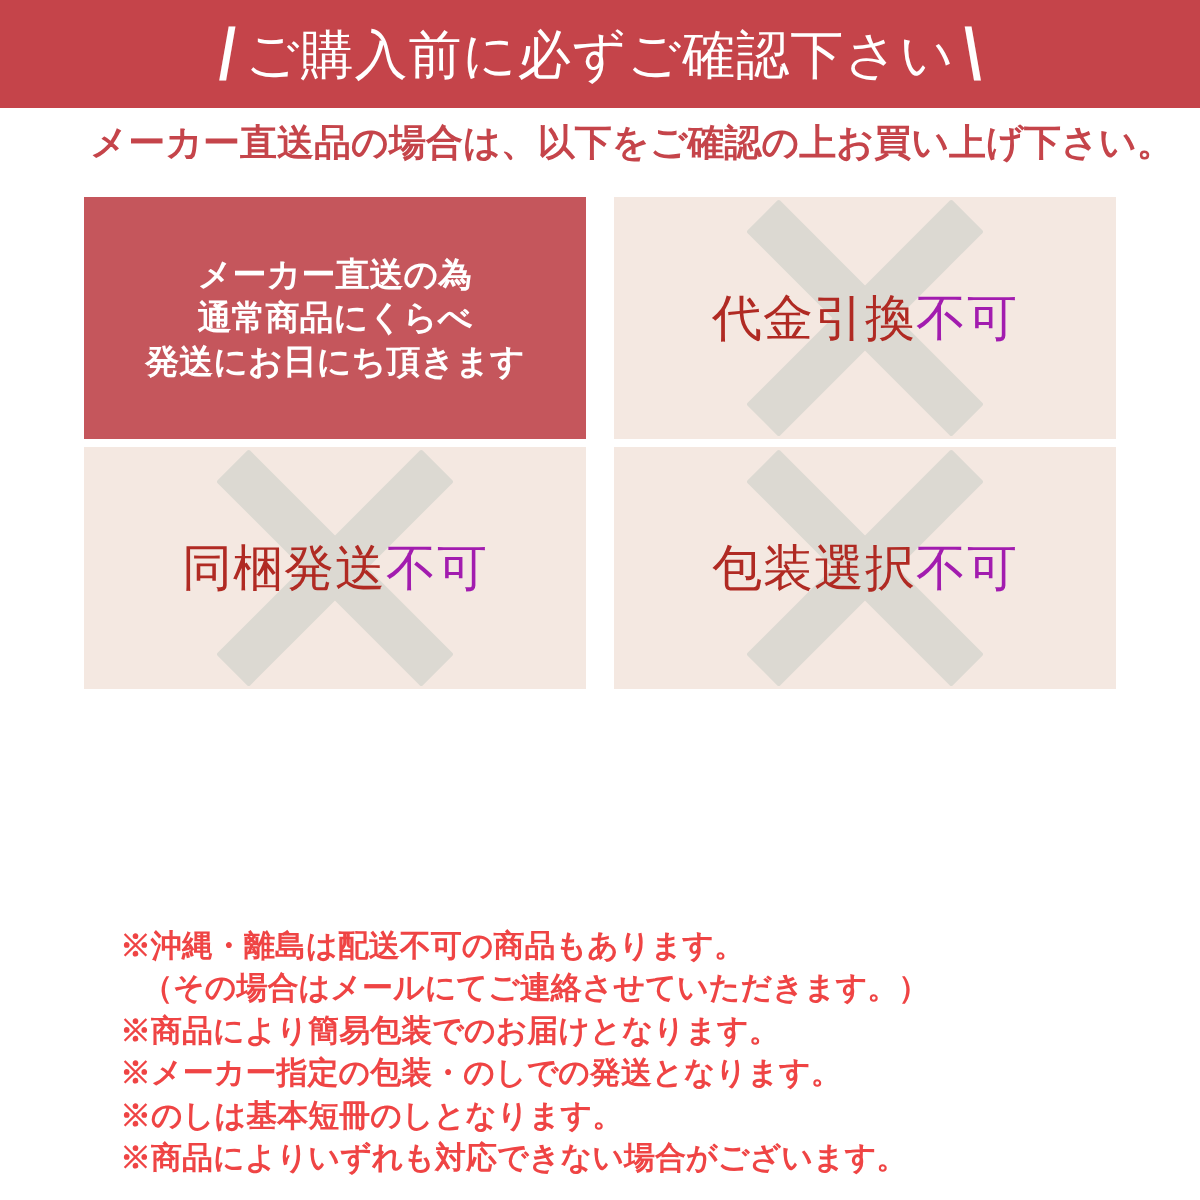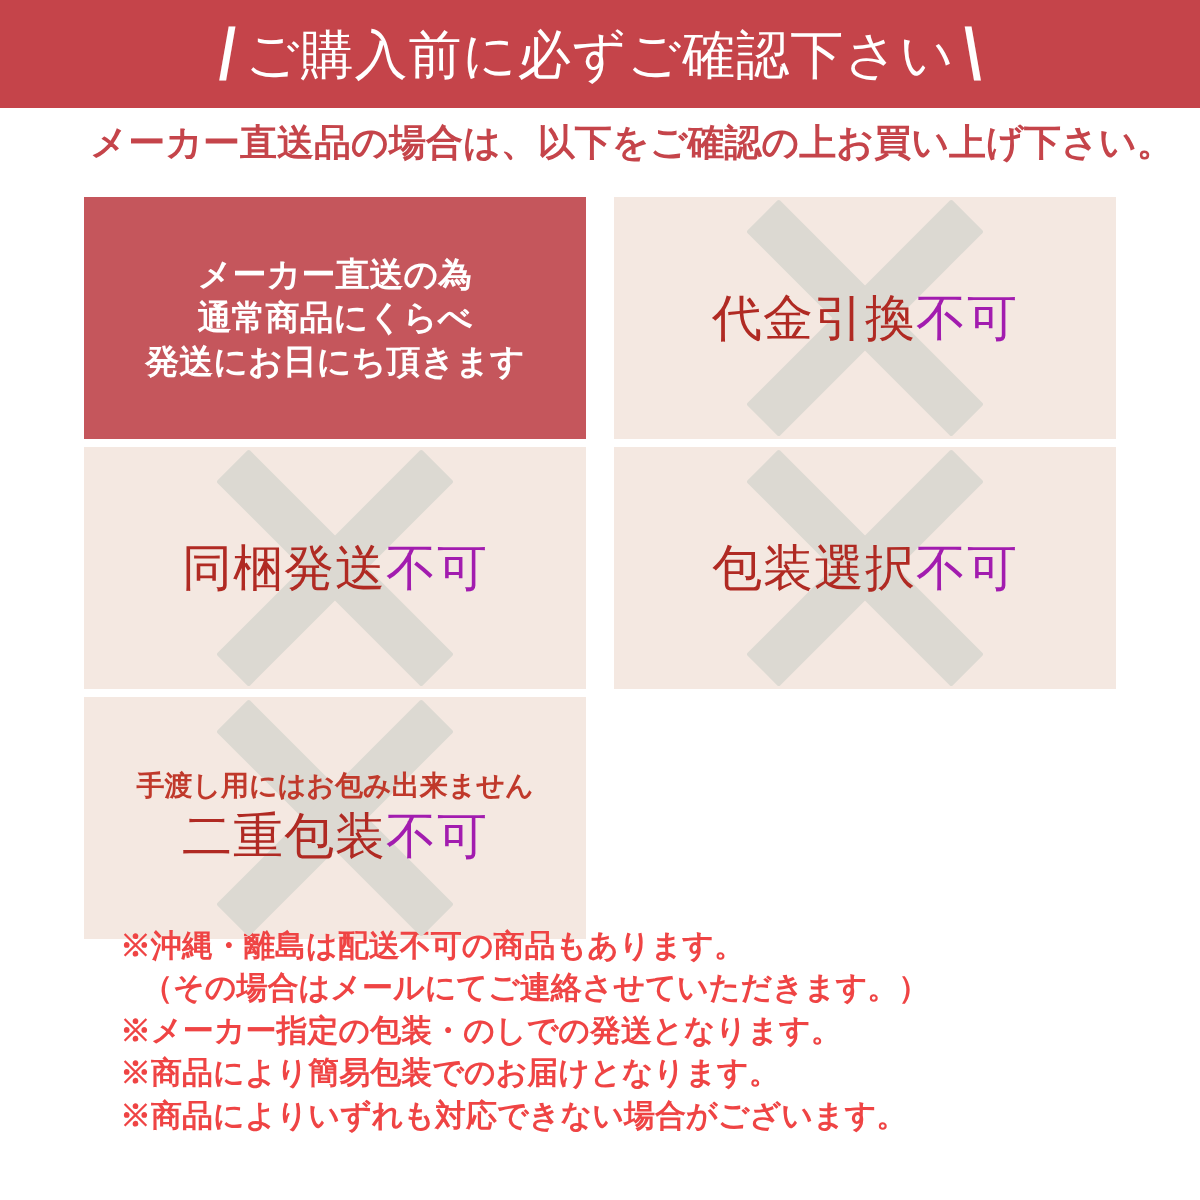--- a/index.html
+++ b/index.html
@@ -225,36 +225,25 @@
           <span class="b"></span>
         </div>
       <div class="content">
         <div class="nowrap">
           <span class="t-big-red">包装選択</span><span class="t-big-red t-grey">不可</span>
         </div>
       </div>
     </div>
 
 
-    <div class="card">
-      <div class="xmark">
-          <span class="a"></span>
-          <span class="b"></span>
-        </div>
-      <div class="content">
-        <div class="t-small-red nowrap">手渡し用にはお包み出来ません</div>
-        <div class="nowrap">
-          <span class="t-big-red">二重包装</span><span class="t-big-red t-grey">不可</span>
-        </div>
-      </div>
-    </div>
 
   </div>
 
   <div class="notes">
     <div class="note">※沖縄・離島は配送不可の商品もあります。</div>
     <div class="note indent">（その場合はメールにてご連絡させていただきます。）</div>
+    <div class="note">※商品により簡易包装でのお届けとなります。</div>
     <div class="note">※メーカー指定の包装・のしでの発送となります。</div>
-    <div class="note">※商品により簡易包装でのお届けとなります。</div>
+    <div class="note">※のしは基本短冊のしとなります。</div>
     <div class="note">※商品によりいずれも対応できない場合がございます。</div>
   </div>
 
 </div>
 
 </body></html>

